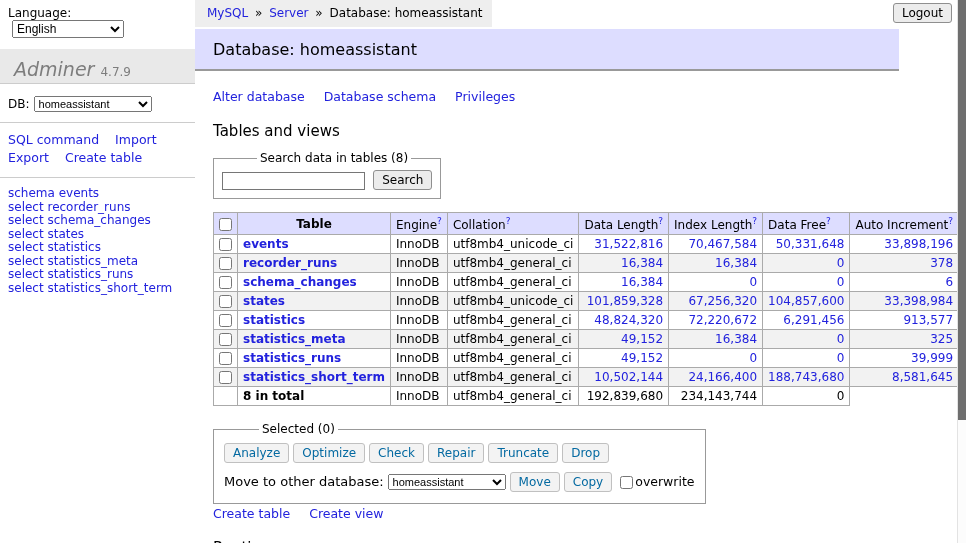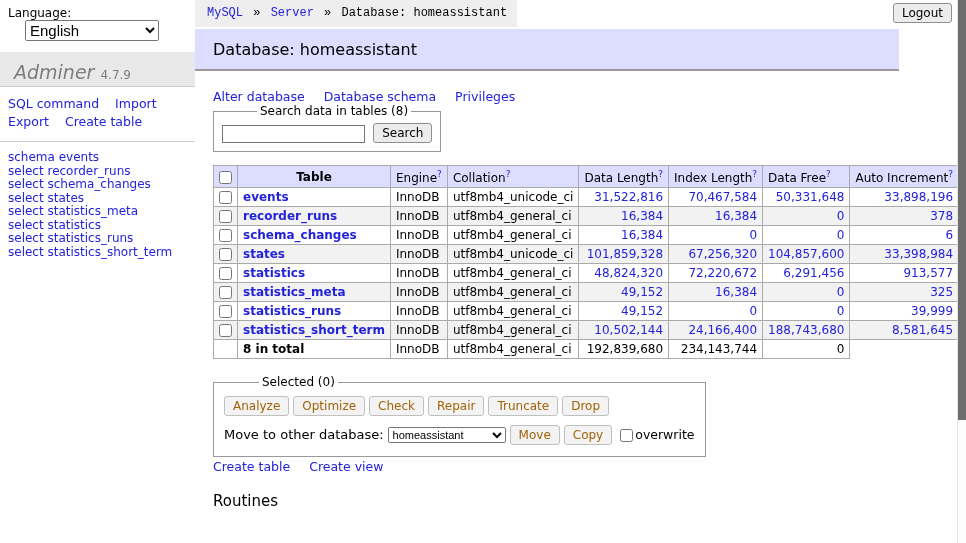--- a/index.html
+++ b/index.html
@@ -3,51 +3,51 @@
 <meta charset="utf-8">
 <style>
   * { box-sizing: border-box; }
   html, body { margin:0; padding:0; background:#fff; color:#000;
     font-family:"DejaVu Sans", sans-serif; font-size:13px; }
   a { color:#2222dd; text-decoration:none; cursor:pointer; }
 
   
   .sidebar { position:absolute; left:0; top:0; width:195px; }
   .lang-row { padding:6px 8px 4px 8px; font-size:12px; }
-  .lang-row select { width:134px; font-size:15px; margin-left:17px; }
+  .lang-row select { width:112px; font-size:12px; margin-left:4px; }
   h1.logo { margin:7px 0 0 0; background:#e9e9e9; border-bottom:1px solid #ccc;
     padding:9px 0 3px 14px; font-size:19px; font-style:italic; font-weight:normal; color:#7d7d7d; }
   h1.logo .ver { font-size:12px; font-style:normal; color:#7d7d7d; font-weight:normal; }
   .db-row { padding:12px 8px 10px 8px; font-size:12px; border-bottom:1px solid #ccc; }
   .db-row select { width:118px; font-size:11px; margin-left:4px; }
   .side-actions { margin:0; border-bottom:1px solid #ccc; padding:8px 8px 10px 8px;
     font-size:12.5px; line-height:1.45; }
   .side-actions a { margin-right:12px; white-space:nowrap; }
   .side-tables { padding:9px 8px; font-size:12px; }
   .side-tables a { display:block; line-height:13px; margin-bottom:0.5px; }
 
   
   .main { margin-left:195px; position:relative; min-height:543px; }
-  .breadcrumb { display:inline-block; background:#eee; padding:6px 10px 7px 12px; font-size:12px;font-family:Liberation Mono, monospace; }
+  .breadcrumb { display:inline-block; background:#eee; padding:6px 10px 7px 12px; font-size:12px; }
   .breadcrumb .sep { color:#000; margin:0 3px; }
   .logout-wrap { position:absolute; top:3px; right:14px; }
   h2.title { margin:2px 0 0 0; background:#ddddff; border-bottom:2px solid #999;
     padding:11px 0 10px 18px; font-size:16px; font-weight:normal; width:704px; }
   .content { padding:16px 0 10px 18px; }
   .links-row { font-size:12.5px; margin:2px 0 0 0; }
   .links-row a { margin-right:15px; }
   h3 { font-size:15px; font-weight:normal; margin:18px 0 11px 0; }
 
   fieldset { border:1px solid #999; display:inline-block; margin:0; padding:5px 8px 8px 8px; }
   legend { font-size:12px; padding:0 3px;margin-left:35px; }
   .search-fieldset input[type=text] { width:143px; height:18px; border:1px solid #767676;
     font-size:12px; padding:1px 3px; margin-right:4px; vertical-align:middle; }
   button { font-family:"DejaVu Sans", sans-serif; font-size:12px; padding:2px 8px;
     background:#ececec; border:1px solid #8f8f8f; border-radius:3px; color:#000; }
-  button:disabled { color:#a16207; border-color:#c0c0c0; background:#f3f3f3; }
+  button:disabled { color:#0369a1; border-color:#c0c0c0; background:#f3f3f3; }
 
   
   table.db-tables { border-collapse:collapse; margin-top:13px; font-size:12px; }
   .db-tables th, .db-tables td { border:1px solid #aaa; padding:2px 5px; height:18px;
     white-space:nowrap; background:#fff; }
   .db-tables thead th { background:#ddddff; font-weight:normal; text-align:left; }
   .db-tables thead th.c-name { font-weight:bold; text-align:center; }
   .db-tables sup a { font-size:9px; }
   .db-tables tr.alt td { background:#f2f2f2; }
   .db-tables td.num { text-align:right; }
@@ -73,43 +73,47 @@
   .scroll-thumb { width:100%; height:420px; background:#6e6e6e; }
 </style>
 </head>
 <body>
 
 <div class="sidebar">
   <div class="lang-row">
     <span>Language:</span><select><option>English</option></select>
   </div>
   <h1 class="logo"><span>Adminer</span> <span class="ver">4.7.9</span></h1>
+  <div class="db-row">
+    <span>DB:</span><select><option>homeassistant</option></select>
+  </div>
   <p class="side-actions"><a>SQL command</a> <a>Import</a> <a>Export</a> <a>Create table</a> </p>
   <div class="side-tables">
       <a>schema events</a>
       <a>select recorder_runs</a>
       <a>select schema_changes</a>
       <a>select states</a>
+      <a>select statistics</a>
       <a>select statistics_meta</a>
-      <a>select statistics</a>
       <a>select statistics_runs</a>
       <a>select statistics_short_term</a>
     </div>
 </div>
 
 <div class="main">
   <div class="breadcrumb"><a>MySQL</a><span class="sep"> » </span><a>Server</a><span class="sep"> » </span><span>Database: homeassistant</span></div>
   <div class="logout-wrap">
     <button>Logout</button>
   </div>
   <h2 class="title">Database: homeassistant</h2>
 
   <div class="content">
     <p class="links-row"><a>Alter database</a> <a>Database schema</a> <a>Privileges</a> </p>
 
+    <h3>Tables and views</h3>
 
     <fieldset class="search-fieldset">
       <legend>Search data in tables (8)</legend>
       <input type="text" value="" style="">
       <button>Search</button>
     </fieldset>
 
     <table class="db-tables">
       <thead>
           <tr>

